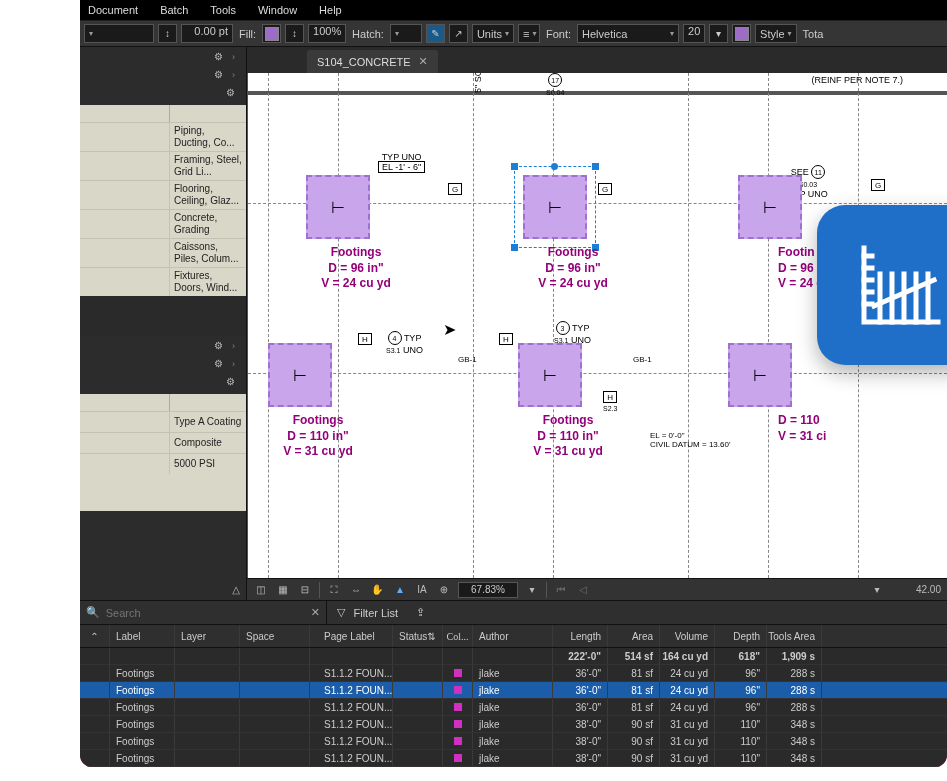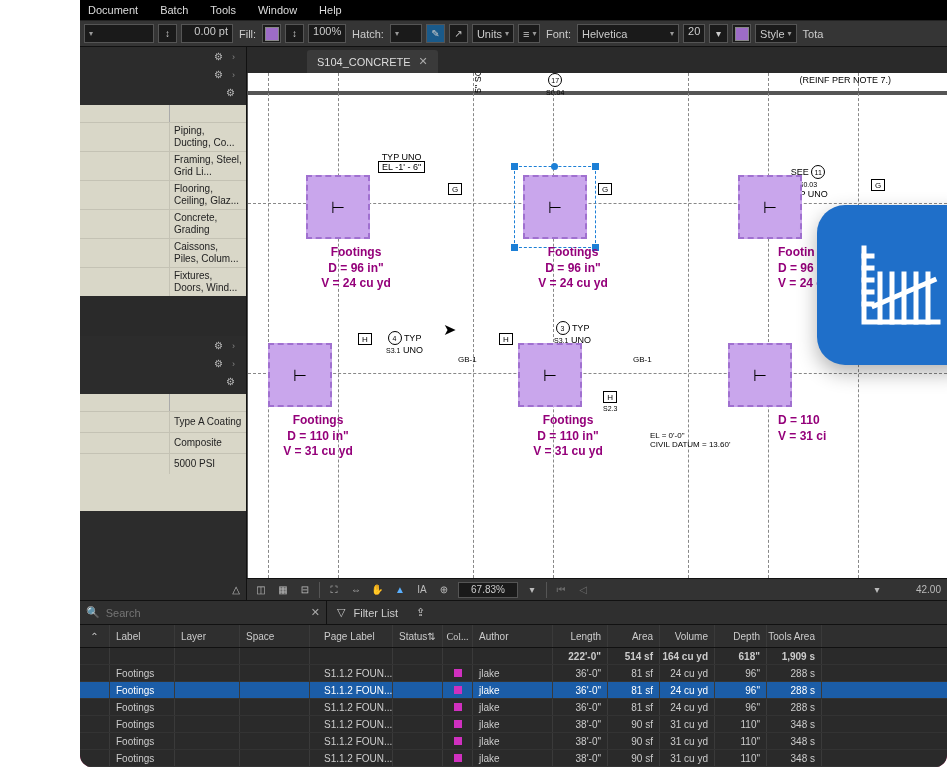--- a/index.html
+++ b/index.html
@@ -236,21 +236,21 @@
         <div class="grid-h" style="top:130px"></div>
         <div class="grid-h" style="top:300px"></div>
         <div class="grid-v" style="left:20px"></div>
         <div class="grid-v" style="left:90px"></div>
         <div class="grid-v" style="left:225px"></div>
         <div class="grid-v" style="left:305px"></div>
         <div class="grid-v" style="left:440px"></div>
         <div class="grid-v" style="left:520px"></div>
         <div class="grid-v" style="left:610px"></div>
 
-        <div class="note" style="top:2px;right:56px">(REINF PER NOTE 7.)</div>
+        <div class="note" style="top:2px;right:44px">(REINF PER NOTE 7.)</div>
         <div class="note" style="top:20px;left:225px;transform:rotate(-90deg);transform-origin:left top">5" SOG, 6" SOG</div>
         <div class="note" style="top:0px;left:298px"><span class="circ">17</span><br><span style="font-size:7px">S0.04</span></div>
 
         <div class="note" style="top:80px;left:130px;line-height:1.1"><span>TYP UNO</span><br><span style="border:1px solid #000;padding:0 3px">EL -1' - 6"</span></div>
         <div class="note" style="top:92px;left:540px"><span>SEE</span> <span class="circ">11</span><br><span style="font-size:7px">S0.03</span><br><span>TYP UNO</span></div>
         <div class="note" style="top:110px;left:200px"><span class="hexwrap">G</span></div>
         <div class="note" style="top:110px;left:350px"><span class="hexwrap">G</span></div>
         <div class="note" style="top:106px;left:623px"><span class="hexwrap">G</span></div>
 
         <div class="footing" style="top:102px;left:58px">

